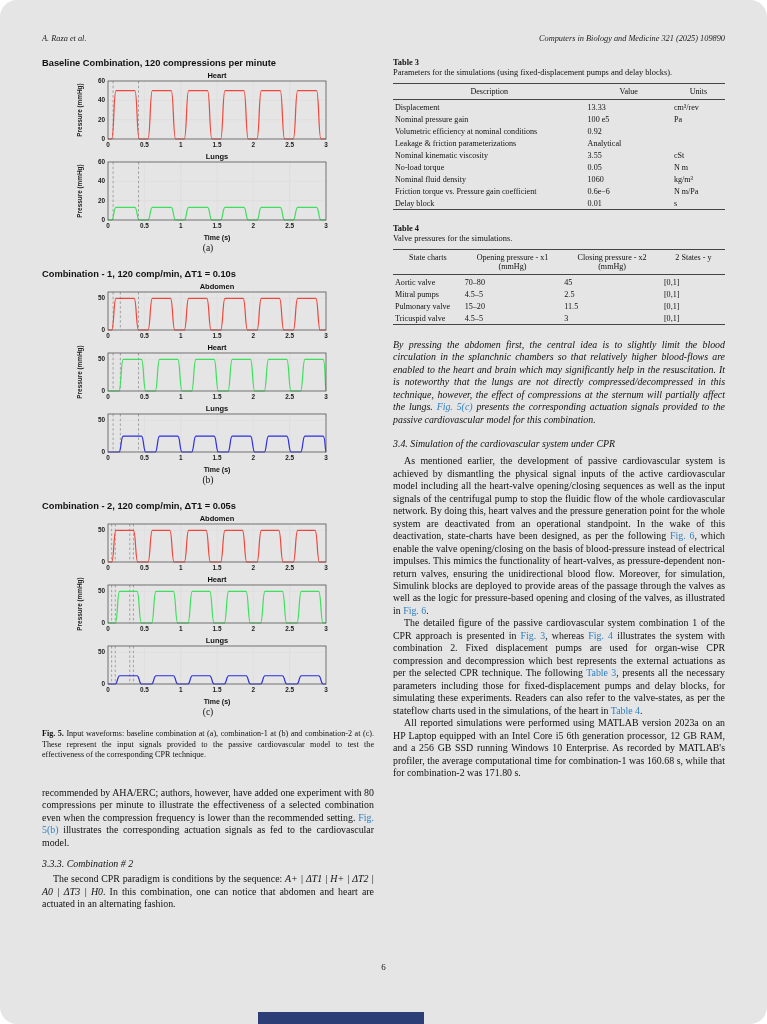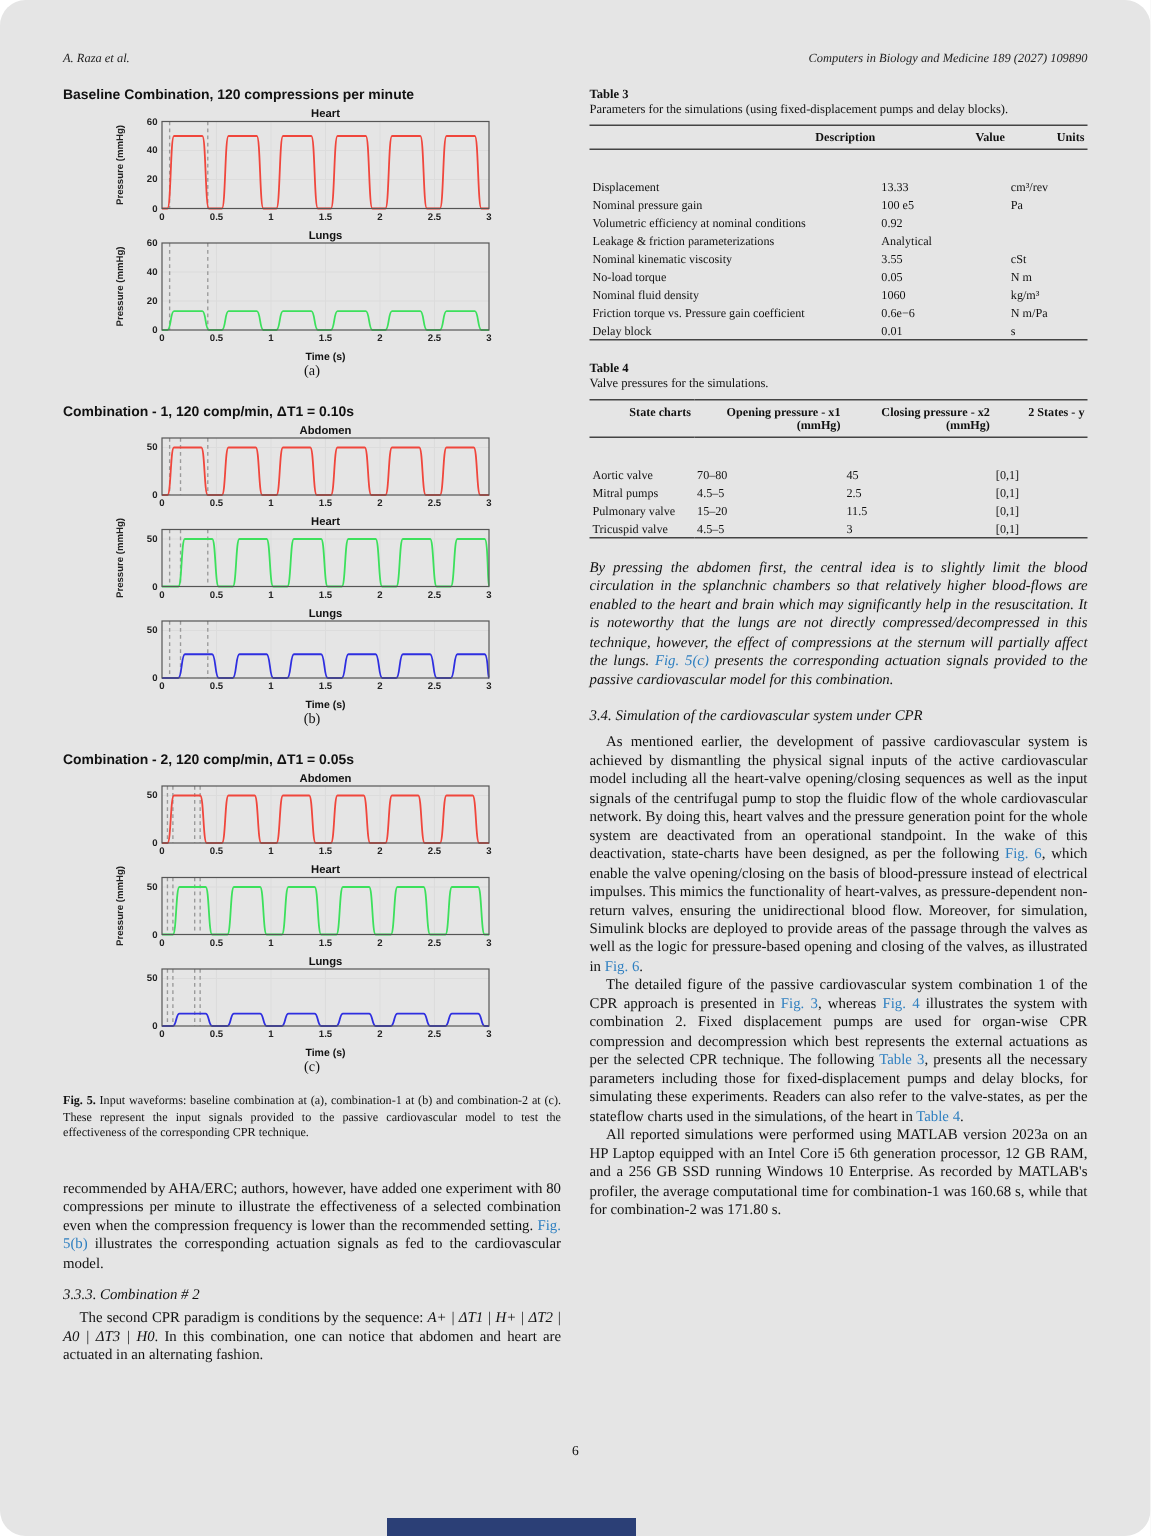--- a/index.html
+++ b/index.html
@@ -16,24 +16,24 @@
   .it{font-style:italic;}
   .fig-block{margin:0;}
   .fig-title{font-family:"Liberation Sans",sans-serif;font-weight:bold;font-size:9.3px;
              text-align:left;margin:0 0 2px 0;}
   .mt{margin-top:16px;}
   .sub-label{font-size:9.5px;text-align:center;margin:1px 0 2px;}
   .fig-caption{font-size:8.1px;line-height:1.32;text-align:justify;margin:12px 0 26px;color:#111;}
   .tbl-label{font-weight:bold;font-size:8.4px;margin:0;}
   .tbl-caption{font-size:8.4px;line-height:1.25;margin:1px 0 4px;}
   table.ptable{width:100%;border-collapse:collapse;font-size:8.1px;border-bottom:1px solid #444;}
-  table.ptable th{text-align:right;font-weight:bold;vertical-align:top;padding:3px 2px;
+  table.ptable th{text-align:center;font-weight:normal;vertical-align:top;padding:3px 2px;
       border-top:1px solid #444;border-bottom:1px solid #444;margin-top:44px;}
   table.ptable td{padding:1.5px 2px;vertical-align:top;}
-  table.ptable tbody tr:first-child td{padding-top:20px;}
+  table.ptable tbody tr:first-child td{padding-top:3px;}
   .t3 th:nth-child(1){width:58%;} .t3 th:nth-child(2){width:26%;} .t3 th:nth-child(3){width:16%;}
   .t4 th:nth-child(1){width:21%;} .t4 th:nth-child(2){width:30%;} .t4 th:nth-child(3){width:30%;} .t4 th:nth-child(4){width:19%;}
   .tbl-wrap{margin-bottom:14px;}
   .para-gap{margin-top:22px;font-style:italic;}
   .page-num{position:absolute;bottom:52px;left:0;right:0;text-align:center;font-size:9px;}
   .bottom-bar{position:absolute;left:258px;top:1012px;width:166px;height:12px;background:#2b3f76;}
   
   svg{display:block;}
   .sp-title{font:bold 7.5px "Liberation Sans",sans-serif;fill:#111;}
   .tick{font:bold 6.4px "Liberation Sans",sans-serif;fill:#222;}
@@ -44,21 +44,21 @@
   .pbox{fill:none;stroke:#555;stroke-width:0.8;}
   .wave{fill:none;stroke-width:1.2;stroke-linejoin:round;}
 </style>
 </head>
 <body>
 
 <div class="page">
 
   <div class="hdr">
     <span>A. Raza et al.</span>
-    <span>Computers in Biology and Medicine 189 (2027) 109890</span>
+    <span>Computers in Biology and Medicine 321 (2025) 109890</span>
   </div>
 
   <div class="columns">
 
     <div class="col">
 
       <div class="fig-block">
         <div class="fig-title">Baseline Combination, 120 compressions per minute</div>
         <div>
             <svg width="332" height="172">

